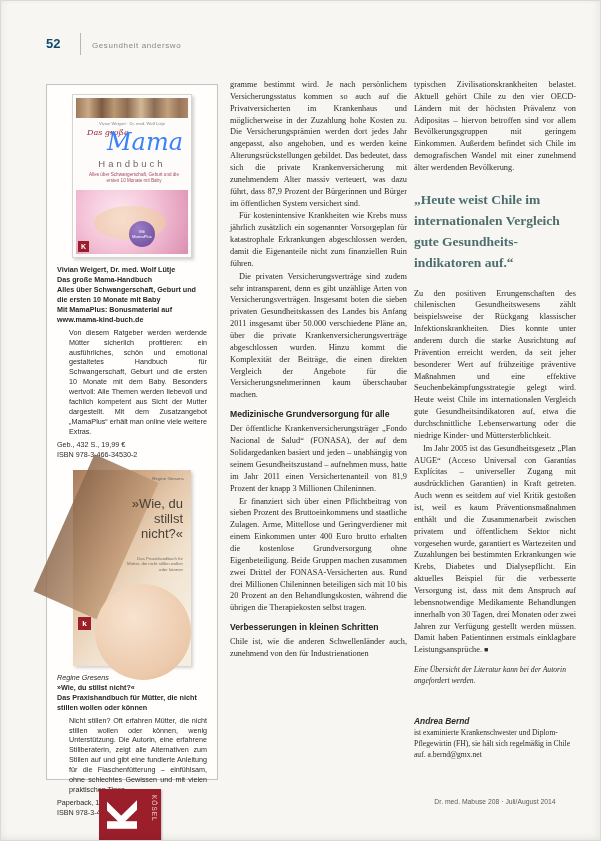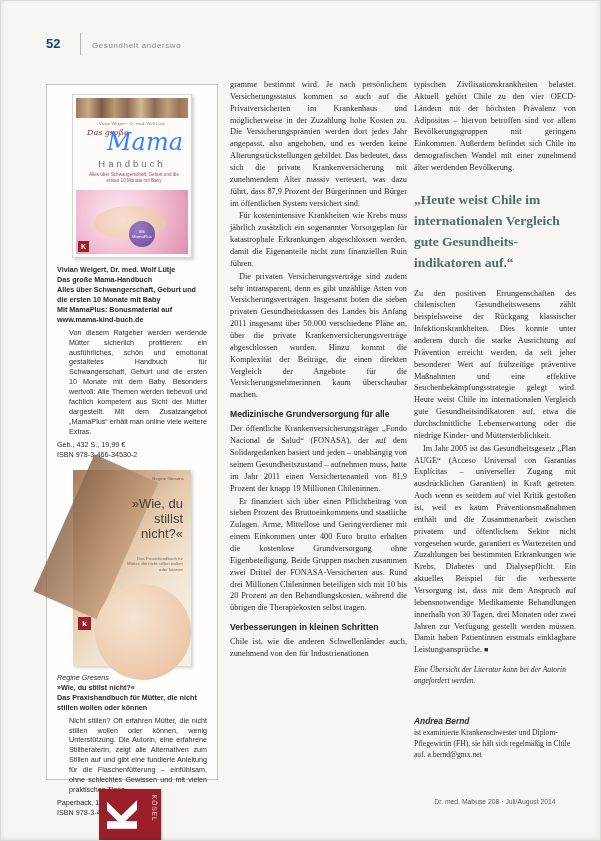--- a/index.html
+++ b/index.html
@@ -155,21 +155,21 @@
 <div class="koesel">
   <div class="koesel-k">K</div>
   <div class="koesel-name">KÖSEL</div>
 </div>
 
 <div class="col col-1">
   <p>gramme bestimmt wird. Je nach persönlichem Versicherungsstatus kommen so auch auf die Privatversicherten im Krankenhaus und möglicherweise in der Zuzahlung hohe Kosten zu. Die Versicherungsprämien werden dort jedes Jahr angepasst, also angehoben, und es werden keine Alterungsrückstellungen gebildet. Das bedeutet, dass sich die private Krankenversicherung mit zunehmendem Alter massiv verteuert, was dazu führt, dass 87,9 Prozent der Bürgerinnen und Bürger im öffentlichen System versichert sind.</p>
   <p class="indent">Für kostenintensive Krankheiten wie Krebs muss jährlich zusätzlich ein sogenannter Vorsorgeplan für katastrophale Erkrankungen abgeschlossen werden, damit die Eigenanteile nicht zum finanziellen Ruin führen.</p>
   <p class="indent">Die privaten Versicherungsverträge sind zudem sehr intransparent, denn es gibt unzählige Arten von Versicherungsverträgen. Insgesamt boten die sieben privaten Gesundheitskassen des Landes bis Anfang 2011 insgesamt über 50.000 verschiedene Pläne an, über die private Krankenversicherungsverträge abgeschlossen wurden. Hinzu kommt die Komplexität der Beiträge, die einen direkten Vergleich der Angebote für die Versicherungsnehmerinnen kaum überschaubar machen.</p>
   <div class="subhead">Medizinische Grundversorgung für alle</div>
-  <p>Der öffentliche Krankenversicherungsträger „Fondo Nacional de Salud“ (FONASA), der auf dem Solidargedanken basiert und jeden – unabhängig von seinem Gesundheitszustand – aufnehmen muss, hatte im Jahr 2011 einen Versichertenanteil von 81,9 Prozent der knapp 19 Millionen Chileninnen.</p>
+  <p>Der öffentliche Krankenversicherungsträger „Fondo Nacional de Salud“ (FONASA), der auf dem Solidargedanken basiert und jeden – unabhängig von seinem Gesundheitszustand – aufnehmen muss, hatte im Jahr 2011 einen Versichertenanteil von 81,9 Prozent der knapp 3 Millionen Chileninnen.</p>
   <p class="indent">Er finanziert sich über einen Pflichtbeitrag von sieben Prozent des Bruttoeinkommens und staatliche Zulagen. Arme, Mittellose und Geringverdiener mit einem Einkommen unter 400 Euro brutto erhalten die kostenlose Grundversorgung ohne Eigenbeteiligung. Beide Gruppen machen zusammen zwei Drittel der FONASA-Versicherten aus. Rund drei Millionen Chileninnen beteiligen sich mit 10 bis 20 Prozent an den Behandlungskosten, während die übrigen die Therapiekosten selbst tragen.</p>
   <div class="subhead">Verbesserungen in kleinen Schritten</div>
   <p>Chile ist, wie die anderen Schwellenländer auch, zunehmend von den für Industrienationen</p>
 </div>
 
 <div class="col col-2">
   <p>typischen Zivilisationskrankheiten belastet. Aktuell gehört Chile zu den vier OECD-Ländern mit der höchsten Prävalenz von Adipositas – hiervon betroffen sind vor allem Bevölkerungsgruppen mit geringem Einkommen. Außerdem befindet sich Chile im demografischen Wandel mit einer zunehmend älter werdenden Bevölkerung.</p>
   <div class="pullquote">„Heute weist Chile im internationalen Vergleich gute Gesundheits-indikatoren auf.“</div>
   <p>Zu den positiven Errungenschaften des chilenischen Gesundheitswesens zählt beispielsweise der Rückgang klassischer Infektionskrankheiten. Dies konnte unter anderem durch die starke Ausrichtung auf Prävention erreicht werden, da seit jeher besonderer Wert auf frühzeitige präventive Maßnahmen und eine effektive Seuchenbekämpfungsstrategie gelegt wird. Heute weist Chile im internationalen Vergleich gute Gesundheitsindikatoren auf, etwa die durchschnittliche Lebenserwartung oder die niedrige Kinder- und Müttersterblichkeit.</p>
   <p class="indent"><span>Im Jahr 2005 ist das Gesundheitsgesetz „Plan AUGE“ (Acceso Universal con Garantías Explícitas – universeller Zugang mit ausdrücklichen Garantien) in Kraft getreten. Auch wenn es seitdem auf viel Kritik gestoßen ist, weil es kaum Präventionsmaßnahmen enthält und die Zusammenarbeit zwischen privatem und öffentlichem Sektor nicht vorgesehen wurde, garantiert es Wartezeiten und Zuzahlungen bei bestimmten Erkrankungen wie Krebs, Diabetes und Dialysepflicht. Ein aktuelles Beispiel für die verbesserte Versorgung ist, dass mit dem Anspruch auf lebensnotwendige Medikamente Behandlungen innerhalb von 30 Tagen, drei Monaten oder zwei Jahren zur Verfügung gestellt werden müssen. Damit haben Patientinnen erstmals einklagbare Leistungsansprüche.</span> <span class="endmark">■</span></p>

